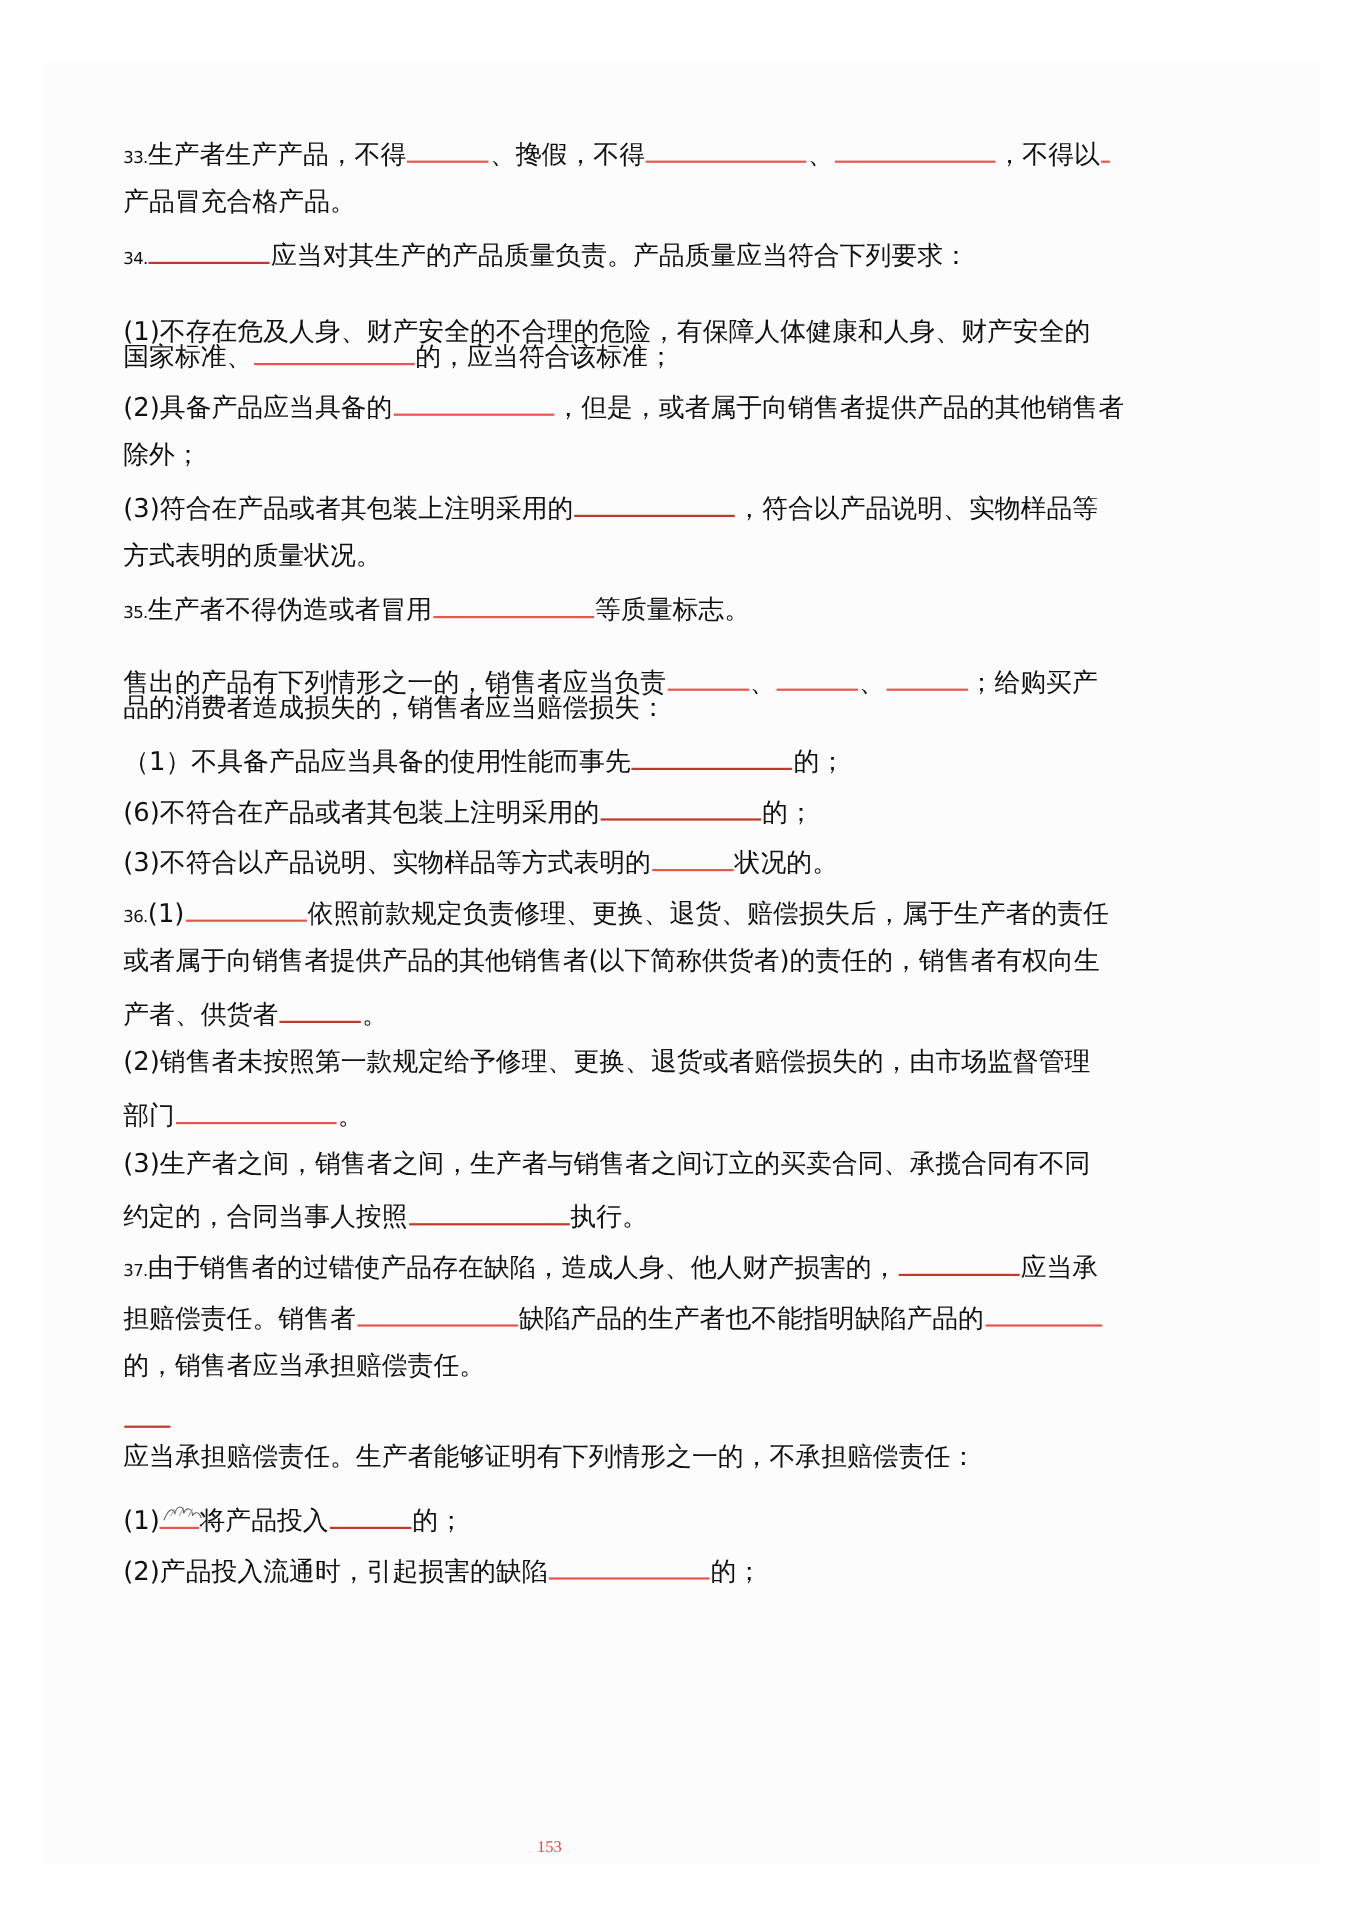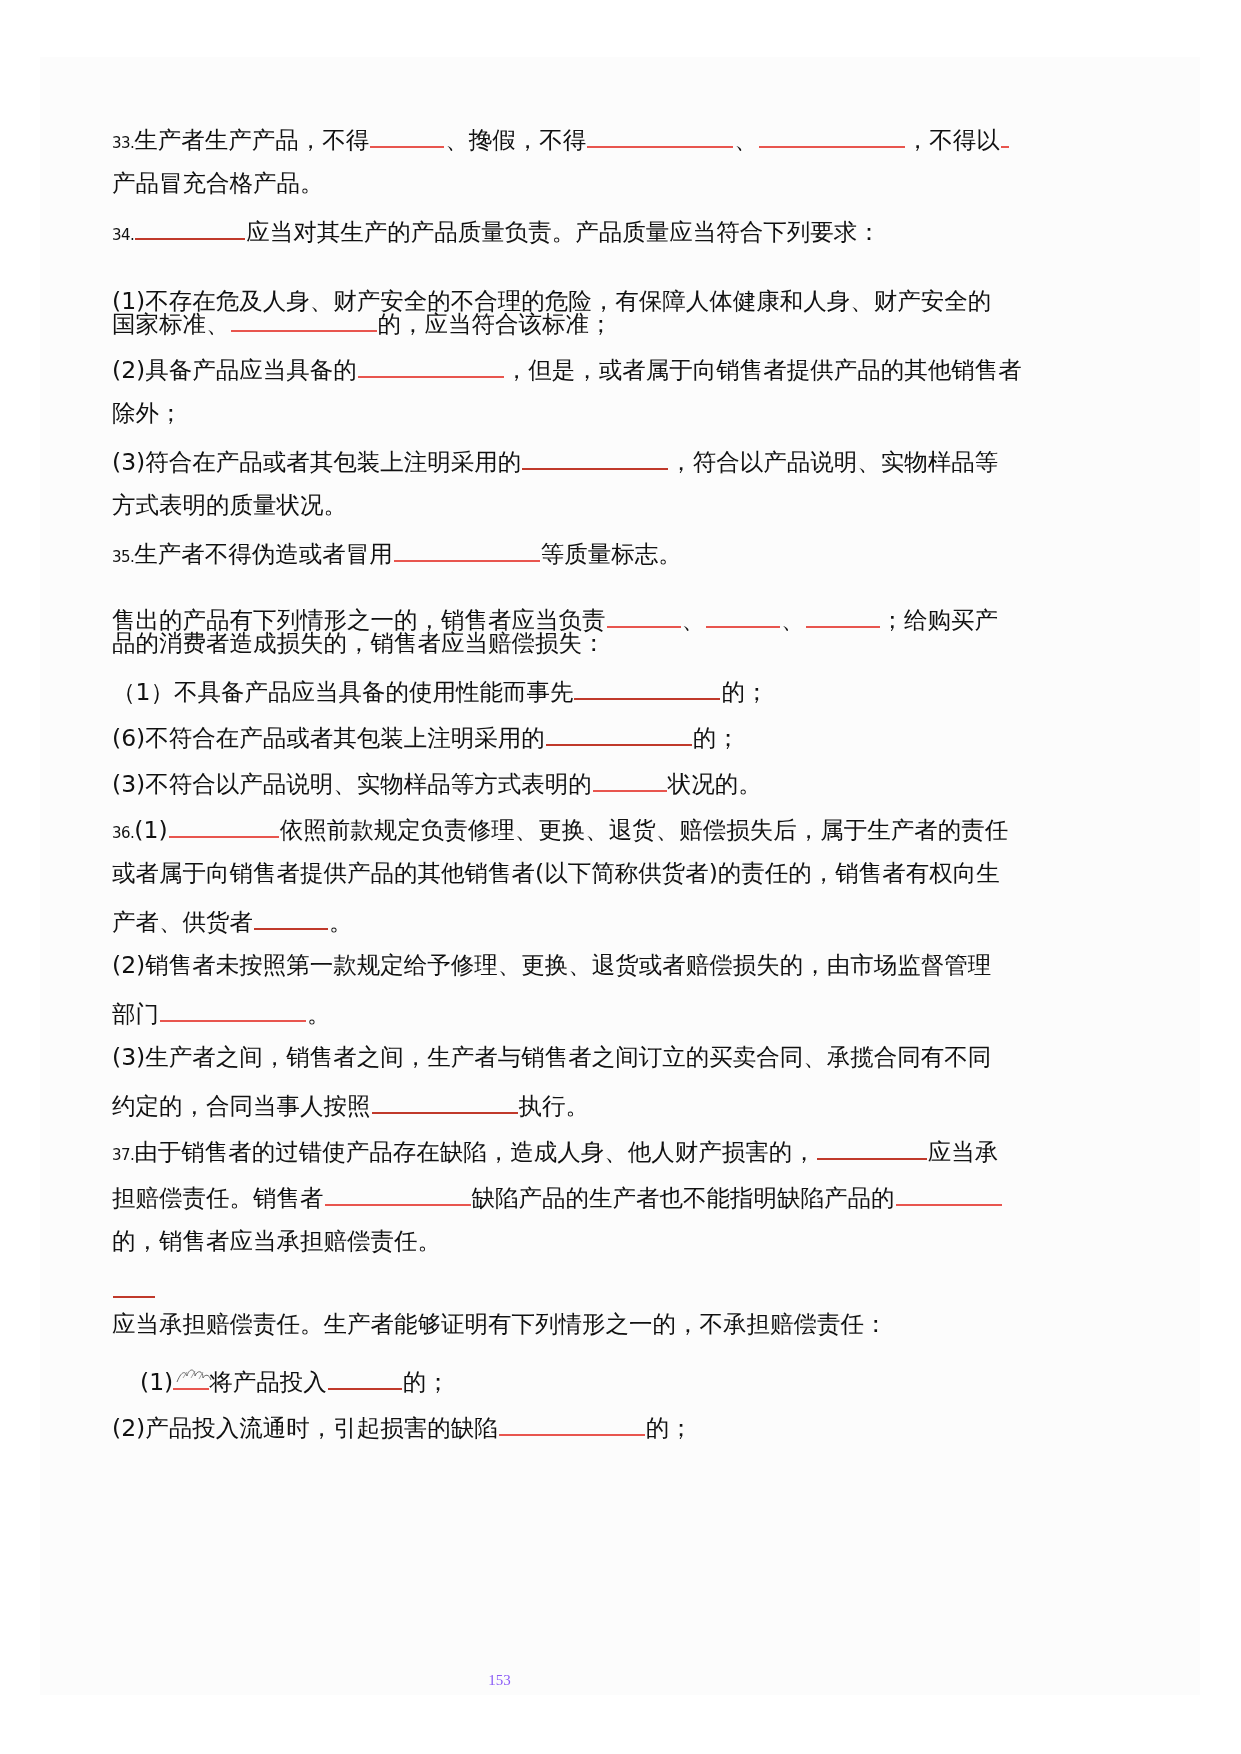--- a/index.html
+++ b/index.html
@@ -64,21 +64,21 @@
       top: -6px;
     }
     .page-number {
       position: absolute;
       left: 0;
       width: 999px;
       top: 1672px;
       text-align: center;
       font-family: "Liberation Serif", "DejaVu Serif", serif;
       font-size: 15px;
-      color: #8b5cf6;
+      color: #ef4444;
     }
   </style>
 </head>
 <body>
 
 <div class="page"></div>
 
 <div class="content" id="content">
     <div class="line" style="top: 0px;"><span class="num">33.</span><span>生产者生产产品，不得</span><span class="blank" style="width: 74px;"></span><span>、搀假，不得</span><span class="blank" style="width: 146px;"></span><span>、</span><span class="blank" style="width: 146px;"></span><span>，不得以</span><span class="blank" style="width: 8px;"></span></div>
     <div class="line" style="top: 46px;"><span>产品冒充合格产品。</span></div>
@@ -100,20 +100,20 @@
     <div class="line" style="top: 782px;"><span>产者、供货者</span><span class="blank dark" style="width: 74px;"></span><span>。</span></div>
     <div class="line" style="top: 828px;"><span>(2)销售者未按照第一款规定给予修理、更换、退货或者赔偿损失的，由市场监督管理</span></div>
     <div class="line" style="top: 874px;"><span>部门</span><span class="blank" style="width: 146px;"></span><span>。</span></div>
     <div class="line" style="top: 920px;"><span>(3)生产者之间，销售者之间，生产者与销售者之间订立的买卖合同、承揽合同有不同</span></div>
     <div class="line" style="top: 966px;"><span>约定的，合同当事人按照</span><span class="blank dark" style="width: 146px;"></span><span>执行。</span></div>
     <div class="line" style="top: 1012px;"><span class="num">37.</span><span>由于销售者的过错使产品存在缺陷，造成人身、他人财产损害的，</span><span class="blank dark" style="width: 110px;"></span><span>应当承</span></div>
     <div class="line" style="top: 1058px;"><span>担赔偿责任。销售者</span><span class="blank" style="width: 146px;"></span><span>缺陷产品的生产者也不能指明缺陷产品的</span><span class="blank" style="width: 106px;"></span></div>
     <div class="line" style="top: 1104px;"><span>的，销售者应当承担赔偿责任。</span></div>
     <div class="line" style="top: 1150px;"><span class="blank dark" style="width: 42px;"></span></div>
     <div class="line" style="top: 1156px; margin-top: 31px;"><span>应当承担赔偿责任。生产者能够证明有下列情形之一的，不承担赔偿责任：</span></div>
-    <div class="line" style="top: 1242px; margin-left: 28px;"><span>(1)</span><span class="scribble"><svg width="40" height="24" viewBox="0 0 40 24">
+    <div class="line" style="top: 1242px;"><span>(1)</span><span class="scribble"><svg width="40" height="24" viewBox="0 0 40 24">
           <path d="M4 20 C8 10, 12 8, 14 14 C16 6, 22 6, 22 14 C24 8, 30 8, 30 16 C32 12, 36 12, 38 18" fill="none" stroke="#666" stroke-width="1"></path>
           <path d="M10 16 L14 10 M18 16 L22 9 M26 17 L30 10" stroke="#888" stroke-width="0.8"></path>
         </svg></span><span>将产品投入</span><span class="blank dark" style="width: 74px;"></span><span>的；</span></div>
     <div class="line" style="top: 1288px;"><span>(2)产品投入流通时，引起损害的缺陷</span><span class="blank" style="width: 146px;"></span><span>的；</span></div>
   </div>
 
 <div class="page-number">153</div>
 
 </body></html>

